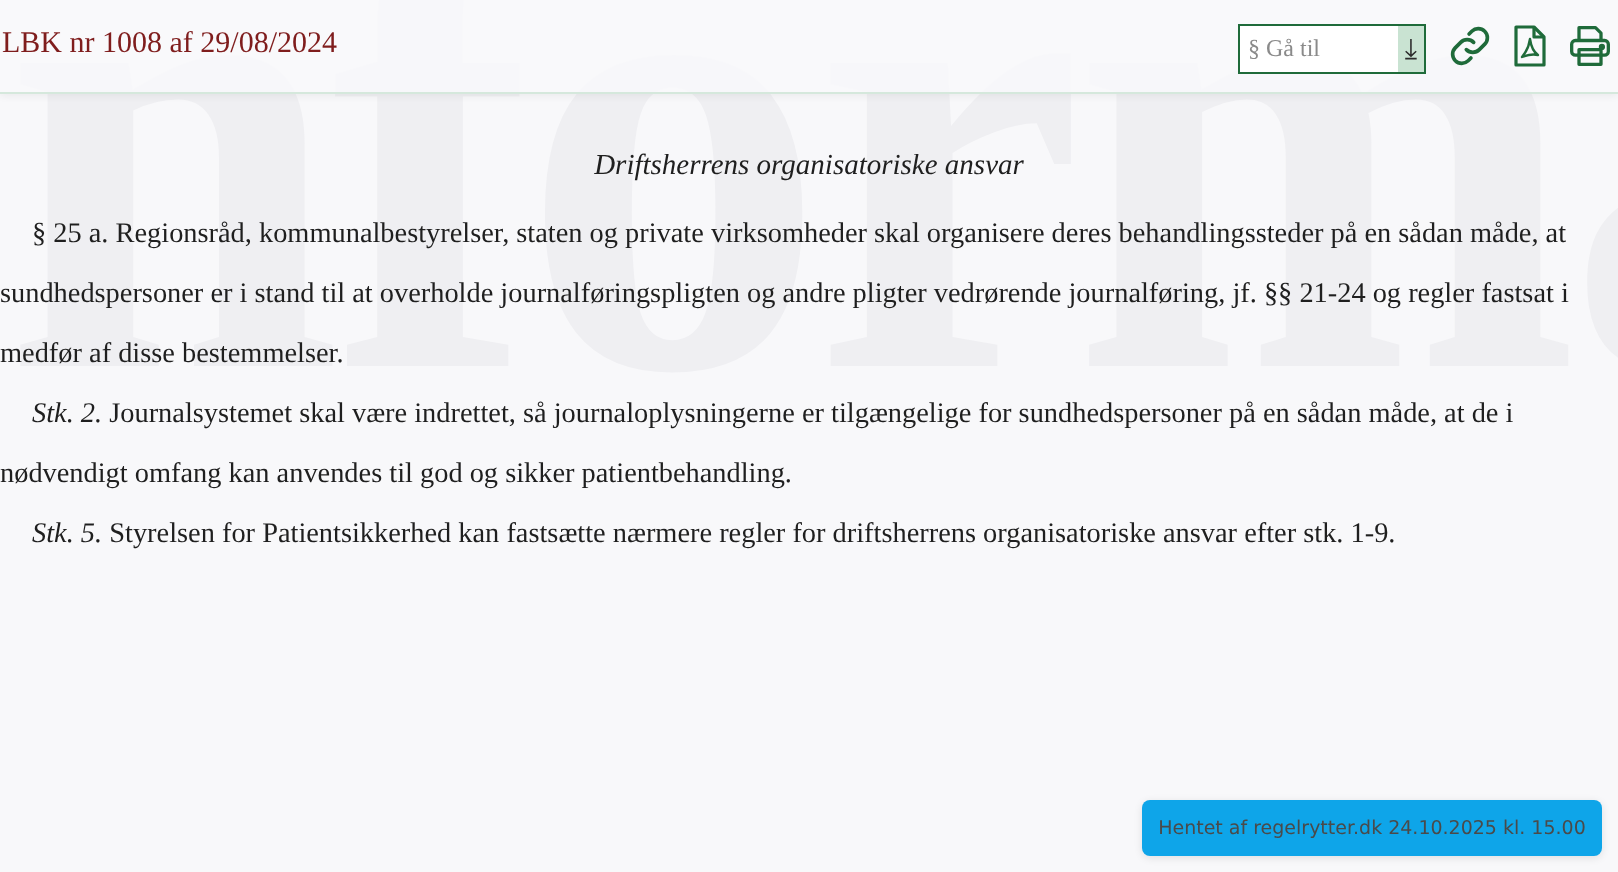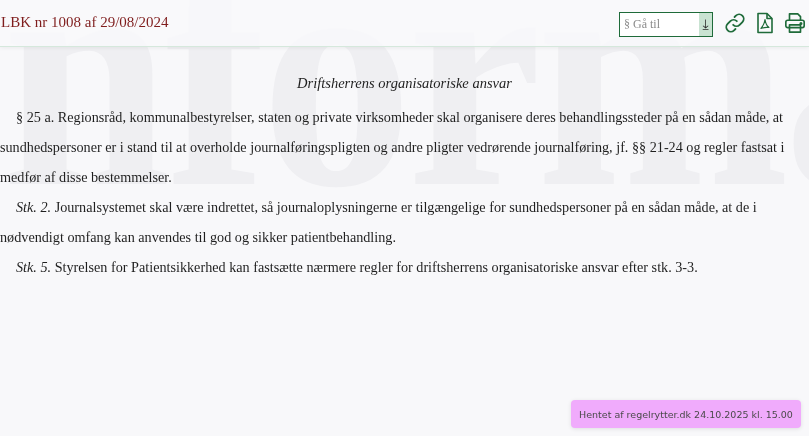--- a/index.html
+++ b/index.html
@@ -63,21 +63,21 @@
       line-height: 30px;
     }
     .section-title {
       text-align: center; font-style: italic; margin-top: 22px; margin-bottom: 4px;
       font-size: 14.5px;
     }
     .para { margin: 0; text-indent: 16px; padding-right: 2px; }
     .para .lead { font-style: italic; text-align: right; }
     .footer-badge {
       position: absolute; left: 571px; top: 400px; width: 230px; height: 28px;
-      background: #f0abfc; border-radius: 4px;
+      background: #0ea5e9; border-radius: 4px;
       box-shadow: 0 1px 4px rgba(0,0,0,0.10);
       font-family: "DejaVu Sans", sans-serif; font-size: 9.5px; color: #4a4a4a;
       display: flex; align-items: center; justify-content: center;
       z-index: 2;
     }
   </style>
 </head>
 <body>
 
 <div class="watermark">nforma</div>
@@ -120,19 +120,19 @@
 <div class="content">
   <div class="section-title">Driftsherrens organisatoriske ansvar</div>
 
   <p class="para">
     <span>§ 25 a.</span><span> Regionsråd, kommunalbestyrelser, staten og private virksomheder skal organisere deres behandlingssteder på en sådan måde, at sundhedspersoner er i stand til at overholde journalføringspligten og andre pligter vedrørende journalføring, jf. §§ 21-24 og regler fastsat i medfør af disse bestemmelser.</span>
   </p>
   <p class="para">
     <span class="lead">Stk. 2.</span><span> Journalsystemet skal være indrettet, så journaloplysningerne er tilgængelige for sundhedspersoner på en sådan måde, at de i nødvendigt omfang kan anvendes til god og sikker patientbehandling.</span>
   </p>
   <p class="para">
-    <span class="lead">Stk. 5.</span><span> Styrelsen for Patientsikkerhed kan fastsætte nærmere regler for driftsherrens organisatoriske ansvar efter stk. 3-3.</span>
+    <span class="lead">Stk. 5.</span><span> Styrelsen for Patientsikkerhed kan fastsætte nærmere regler for driftsherrens organisatoriske ansvar efter stk. 1-9.</span>
   </p>
 </div>
 
 <div class="footer-badge">
   <span>Hentet af regelrytter.dk 24.10.2025 kl. 15.00</span>
 </div>
 
 </body></html>

